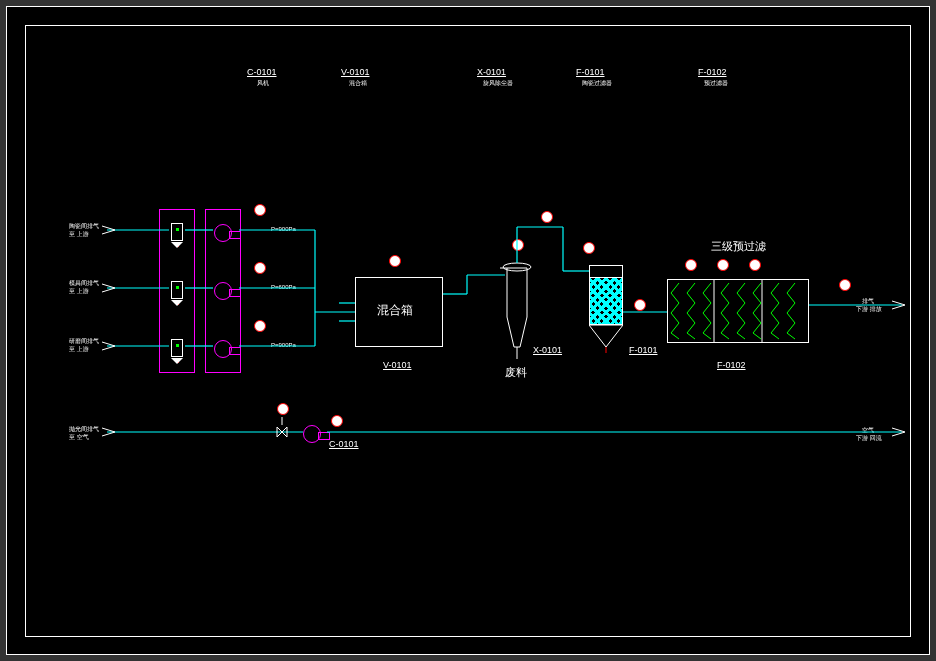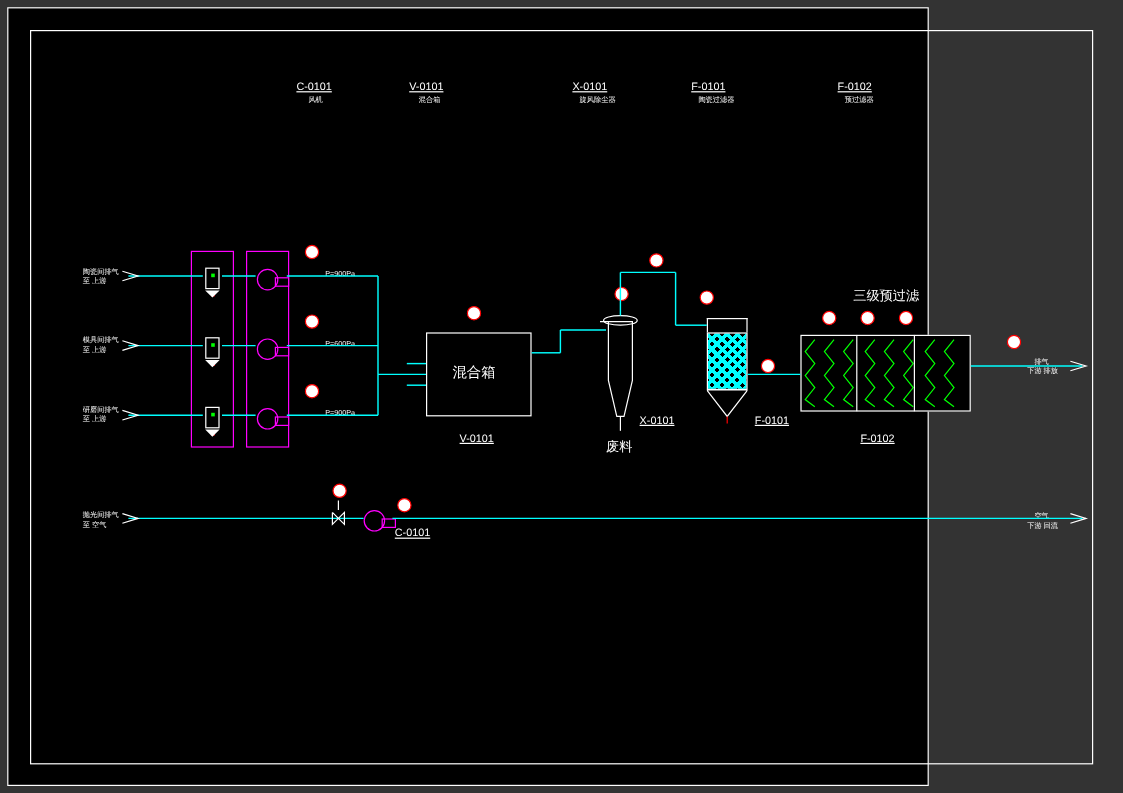--- a/index.html
+++ b/index.html
@@ -8,21 +8,21 @@
     width: 936px;
     height: 661px;
     overflow: hidden;
     font-family: "Microsoft YaHei", Arial, sans-serif;
     position: relative;
   }
   .canvas {
     position: absolute;
     left: 6px;
     top: 6px;
-    width: 768px;
+    width: 924px;
     height: 649px;
     background: #000;
     border: 1px solid #fff;
   }
   .inner-frame {
     position: absolute;
     border: 1px solid #fff;
   }
   .txt {
     position: absolute;

